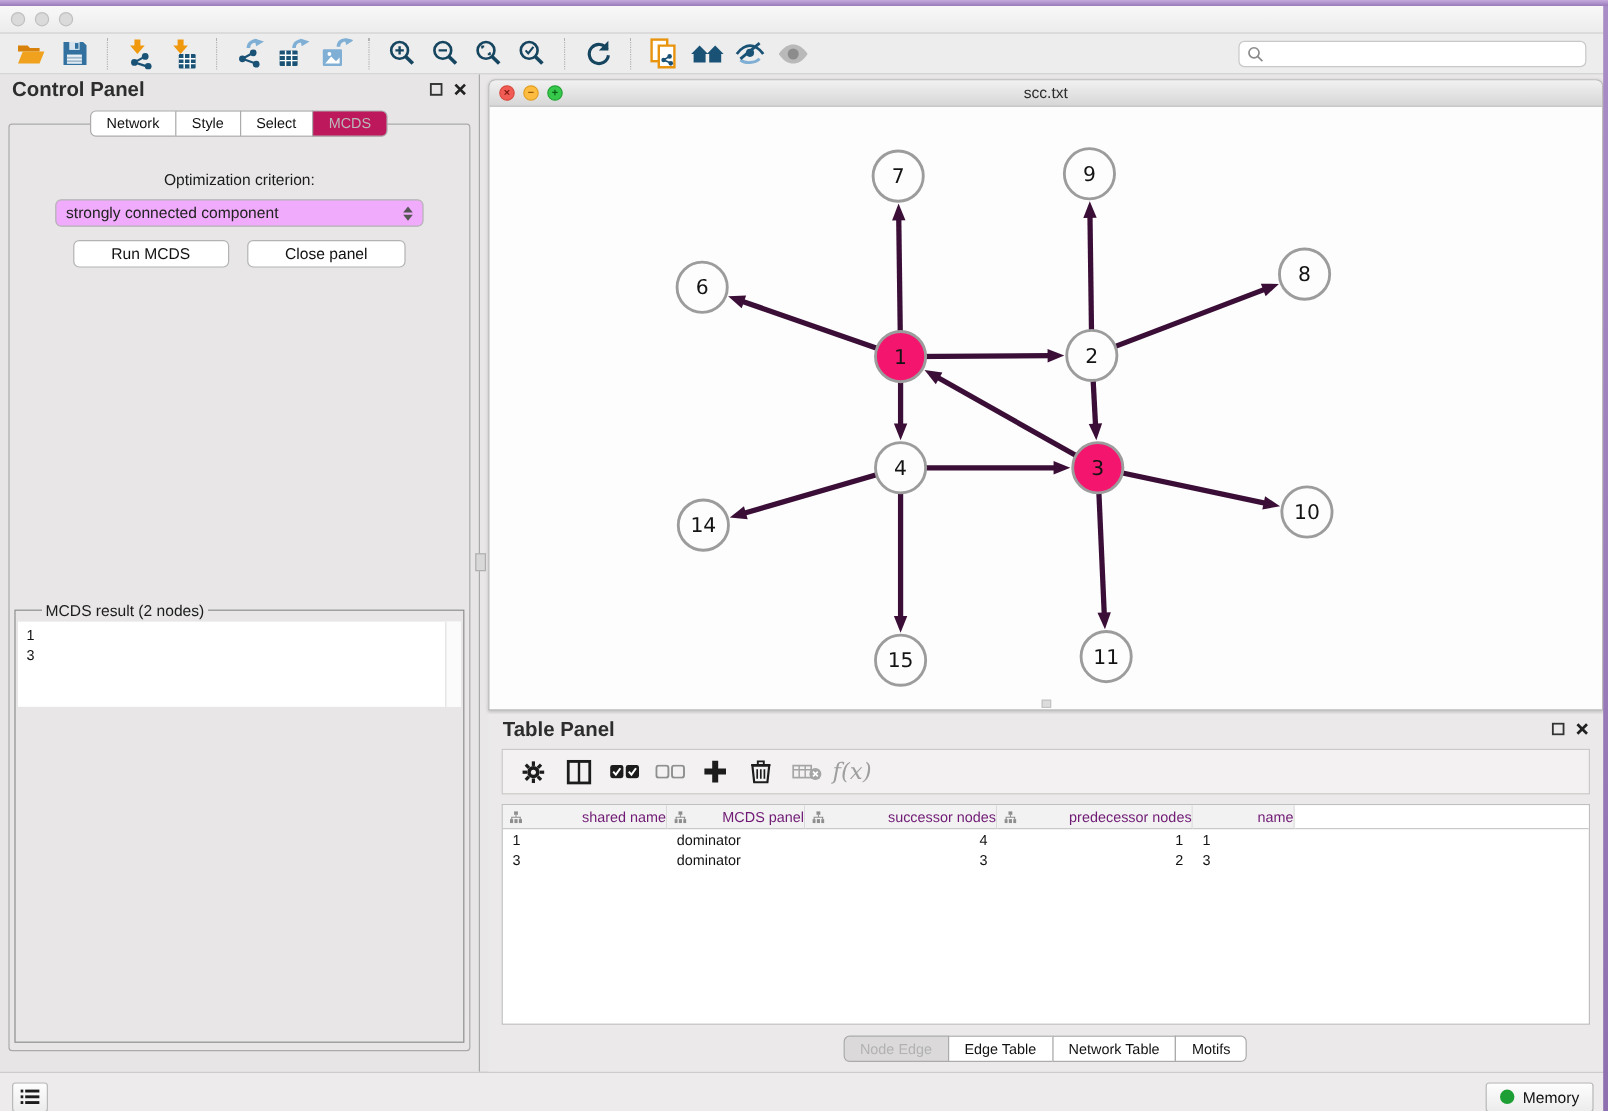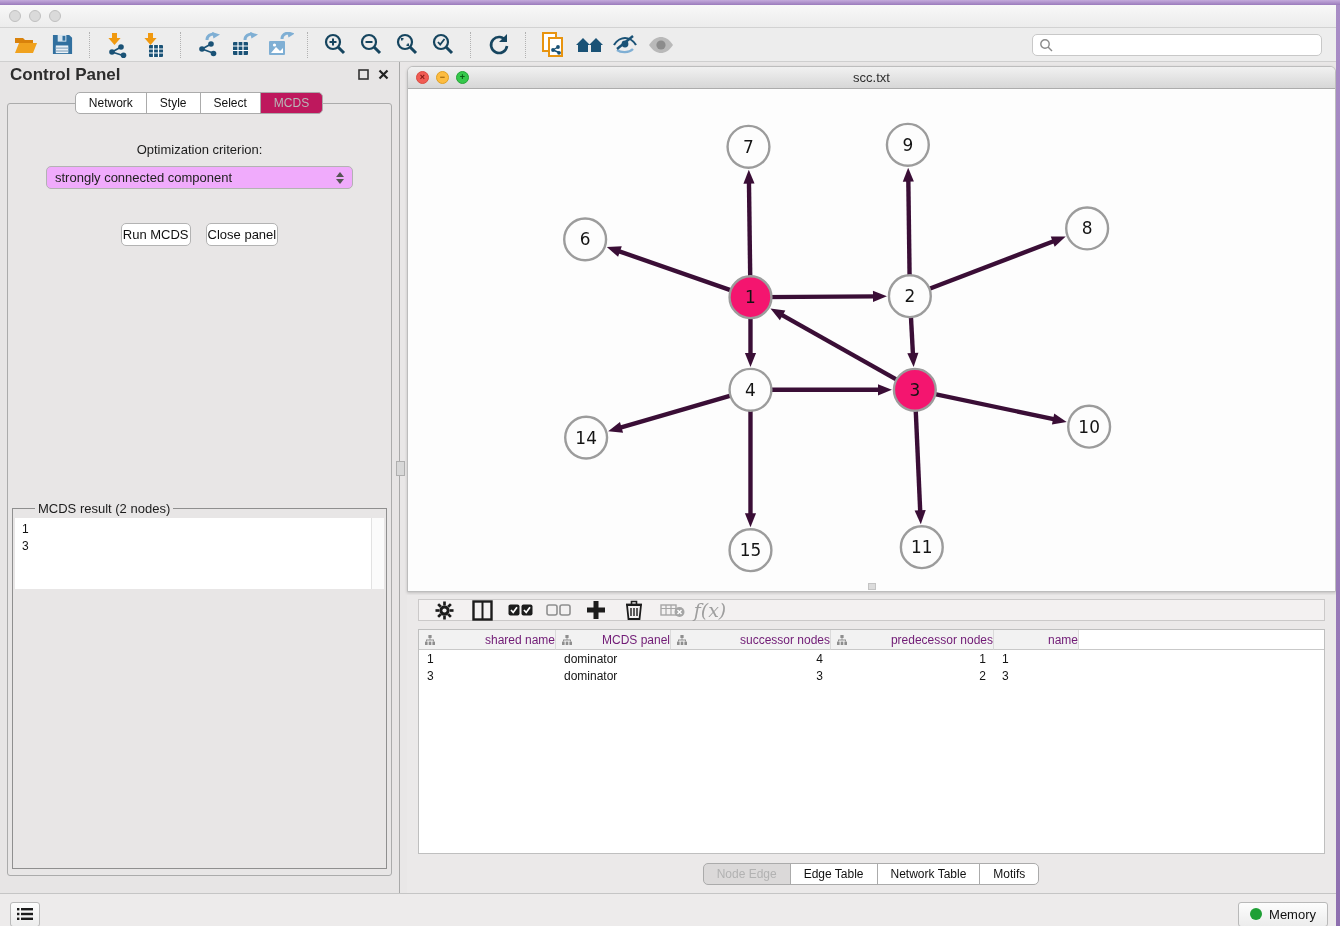--- a/index.html
+++ b/index.html
@@ -43,21 +43,21 @@
   .tab:last-child{border-radius:0 5px 5px 0;}
   .tab.active{background:#be185d;color:#B9B9B9;}
   .cp-content{flex:1;margin:0 7px 17px 7px;border:1px solid #ABABAB;border-radius:3px;background:#E8E6E6;display:flex;flex-direction:column;padding-top:18px;}
   .opt-label{text-align:center;font-size:13px;margin-top:20px;color:#1C1C1C;}
   .combo{width:307px;height:23px;margin:9px auto 0;background:#f0abfc;border:1px solid #B3B3B3;border-radius:5px;display:flex;align-items:center;font-size:13px;padding:0 8px;}
   .combo-arrows{margin-left:auto;display:flex;flex-direction:column;gap:2px;align-items:center;}
   .combo-arrows i{display:block;width:0;height:0;border-left:4px solid transparent;border-right:4px solid transparent;}
   .arr-up{border-bottom:5px solid #555;}
   .arr-dn{border-top:5px solid #555;}
   .btn-row{display:flex;justify-content:center;gap:15px;margin-top:11px;}
-  .push-btn{background:#fff;border:1px solid #B3B3B3;border-radius:5px;font-size:13px;padding:3px 1px;color:#111;margin-top:23px;}
+  .push-btn{background:#fff;border:1px solid #B3B3B3;border-radius:5px;font-size:13px;padding:3px 31px;color:#111;}
   fieldset.result{margin:auto 4px 6px 4px;height:368px;border:1px solid #8F8F8F;padding:2px;background:#E8E6E6;}
   fieldset.result legend{font-size:13px;padding:0 3px;margin-left:20px;color:#1C1C1C;}
   .result-area{background:#fff;height:100%;position:relative;font-size:12px;padding:3px 16px 0 7px;white-space:pre;line-height:17px;color:#111;}
   .scroll-track{position:absolute;top:0;right:0;bottom:0;width:13px;background:#FBFBFB;border-left:1px solid #E2E2E2;}
   .divider-grip{position:absolute;right:-6px;top:399px;width:9px;height:15px;background:#D8D8D8;border:1px solid #AFAFAF;z-index:8;}
 
   
   .right-col{flex:1;min-width:0;padding:4px 4px 0 7px;display:flex;flex-direction:column;}
 
   .network-window{height:526px;background:#FDFDFD;border:1px solid #BDBDBD;border-radius:6px 6px 0 0;display:flex;flex-direction:column;overflow:hidden;box-shadow:0 1px 3px rgba(0,0,0,.18);}
@@ -68,21 +68,21 @@
   .nw-min{background:#FDBC40;border:1px solid #DFA023;color:#935C06;}
   .nw-zoom{background:#35C84B;border:1px solid #24A336;color:#0A5E14;}
   .nw-title{flex:1;text-align:center;font-size:13px;color:#2E2E2E;}
   .nw-canvas{flex:1;position:relative;background:#FDFDFD;}
   .nw-canvas svg{position:absolute;inset:0;}
   .canvas-grip{position:absolute;bottom:1px;left:50%;margin-left:-4px;width:8px;height:7px;background:#DCDCDC;border:1px solid #C4C4C4;}
 
   
   .table-panel{margin-top:3px;flex:1;background:#EBE9E9;display:flex;flex-direction:column;min-height:0;}
   .tp-header{height:25px;display:flex;align-items:center;padding:0 12px;}
-  .tp-toolbar{margin:4px 11px 0;height:22px;background:#F3F1F1;border:1px solid #CBC9C9;display:flex;align-items:center;padding:0 6px;flex:none;}
+  .tp-toolbar{margin:4px 11px 0;height:38px;background:#F3F1F1;border:1px solid #CBC9C9;display:flex;align-items:center;padding:0 6px;flex:none;}
   .tp-tool{width:38px;display:flex;align-items:center;justify-content:center;}
   .fx{font-family:"DejaVu Serif",serif;font-style:italic;font-size:19px;color:#9E9E9E;}
   .tbl-wrap{margin:8px 11px 0;flex:1;background:#fff;border:1px solid #BFBFBF;overflow:hidden;min-height:0;}
   table.tbl{border-collapse:separate;border-spacing:0;width:100%;table-layout:fixed;font-size:12px;}
   .tbl th{background:#F2F2F2;border-right:1px solid #DADADA;border-bottom:1px solid #C9C9C9;height:20px;font-weight:normal;position:relative;font-size:12px;color:#701a75;text-align:right;}
   .tbl th.filler{background:#fff;border-right:none;}
   .tbl th .hicon{position:absolute;left:6px;top:5px;}
   .tbl td{height:17px;padding:0 8px;color:#141414;overflow:hidden;white-space:nowrap;}
   .tbl td.r{text-align:right;}
   .tp-tabs{display:flex;justify-content:center;margin:9px 0 8px;flex:none;}
@@ -371,20 +371,31 @@
             <circle cx="178" cy="350" r="21" fill="#FDFDFD" stroke="#9C9C9C" stroke-width="2.4"></circle>
             <text x="178" y="356" text-anchor="middle" font-size="17" font-family="DejaVu Sans, sans-serif" fill="#141414">14</text>
             <circle cx="343" cy="463" r="21" fill="#FDFDFD" stroke="#9C9C9C" stroke-width="2.4"></circle>
             <text x="343" y="469" text-anchor="middle" font-size="17" font-family="DejaVu Sans, sans-serif" fill="#141414">15</text>
           </svg>
         <span class="canvas-grip"></span>
       </div>
     </div>
 
     <div class="table-panel">
+      <div class="tp-header">
+        <span class="panel-title">Table Panel</span>
+        <span class="panel-icons">
+          <svg width="11" height="11" viewBox="0 0 11 11">
+              <rect x="1" y="1" width="9" height="9" fill="none" stroke="#333" stroke-width="1.6"></rect>
+            </svg>
+          <svg width="11" height="11" viewBox="0 0 11 11">
+              <path d="M1.5 1.5l8 8M9.5 1.5l-8 8" stroke="#222" stroke-width="2.2"></path>
+            </svg>
+        </span>
+      </div>
       <div class="tp-toolbar">
         <span class="tp-tool">
           <svg width="19" height="19" viewBox="0 0 20 20">
               <g fill="#1C1C1C">
                 <circle cx="10" cy="10" r="5.4"></circle>
                 <g>
                   <rect x="8.6" y="0.5" width="2.8" height="4"></rect>
                   <rect x="8.6" y="15.5" width="2.8" height="4"></rect>
                   <rect x="0.5" y="8.6" width="4" height="2.8"></rect>
                   <rect x="15.5" y="8.6" width="4" height="2.8"></rect>

